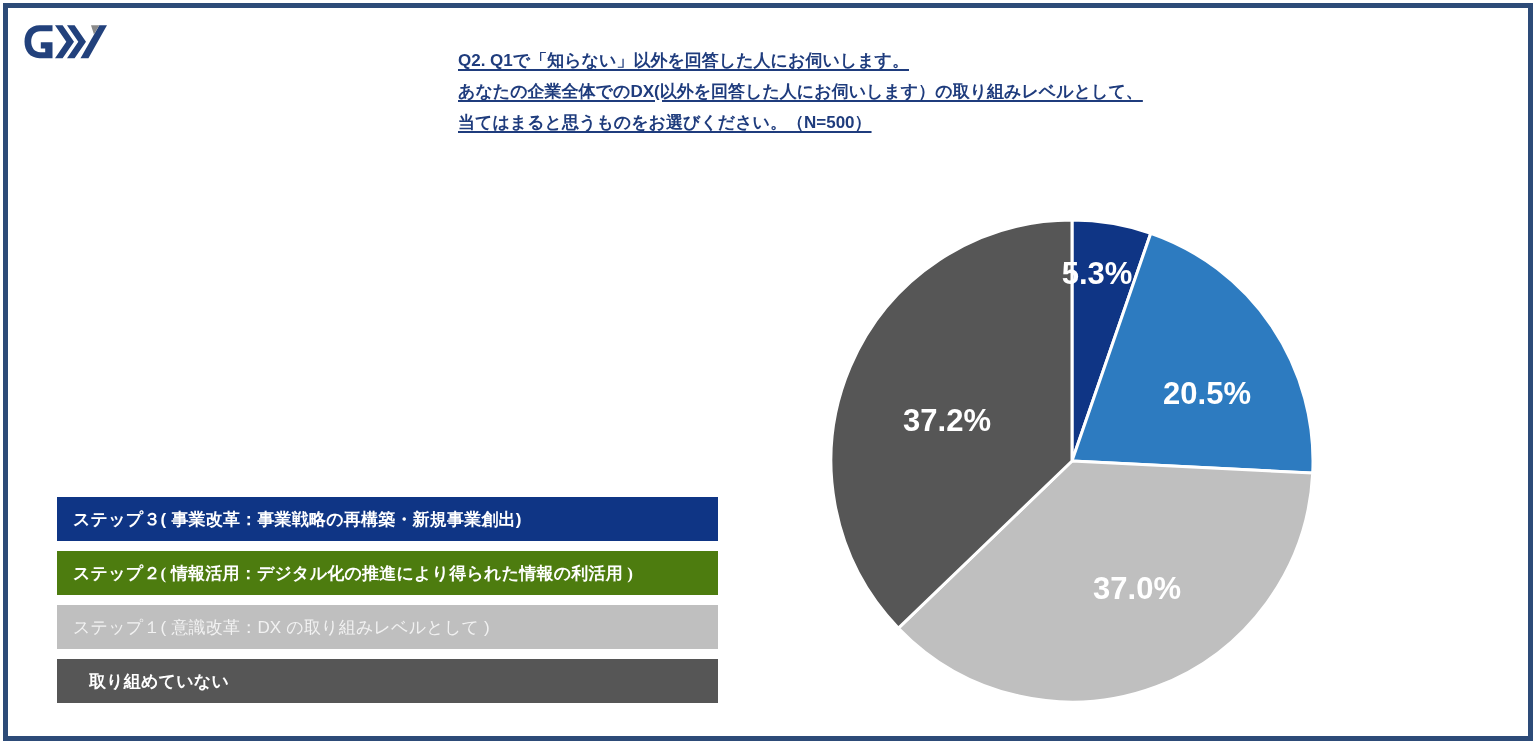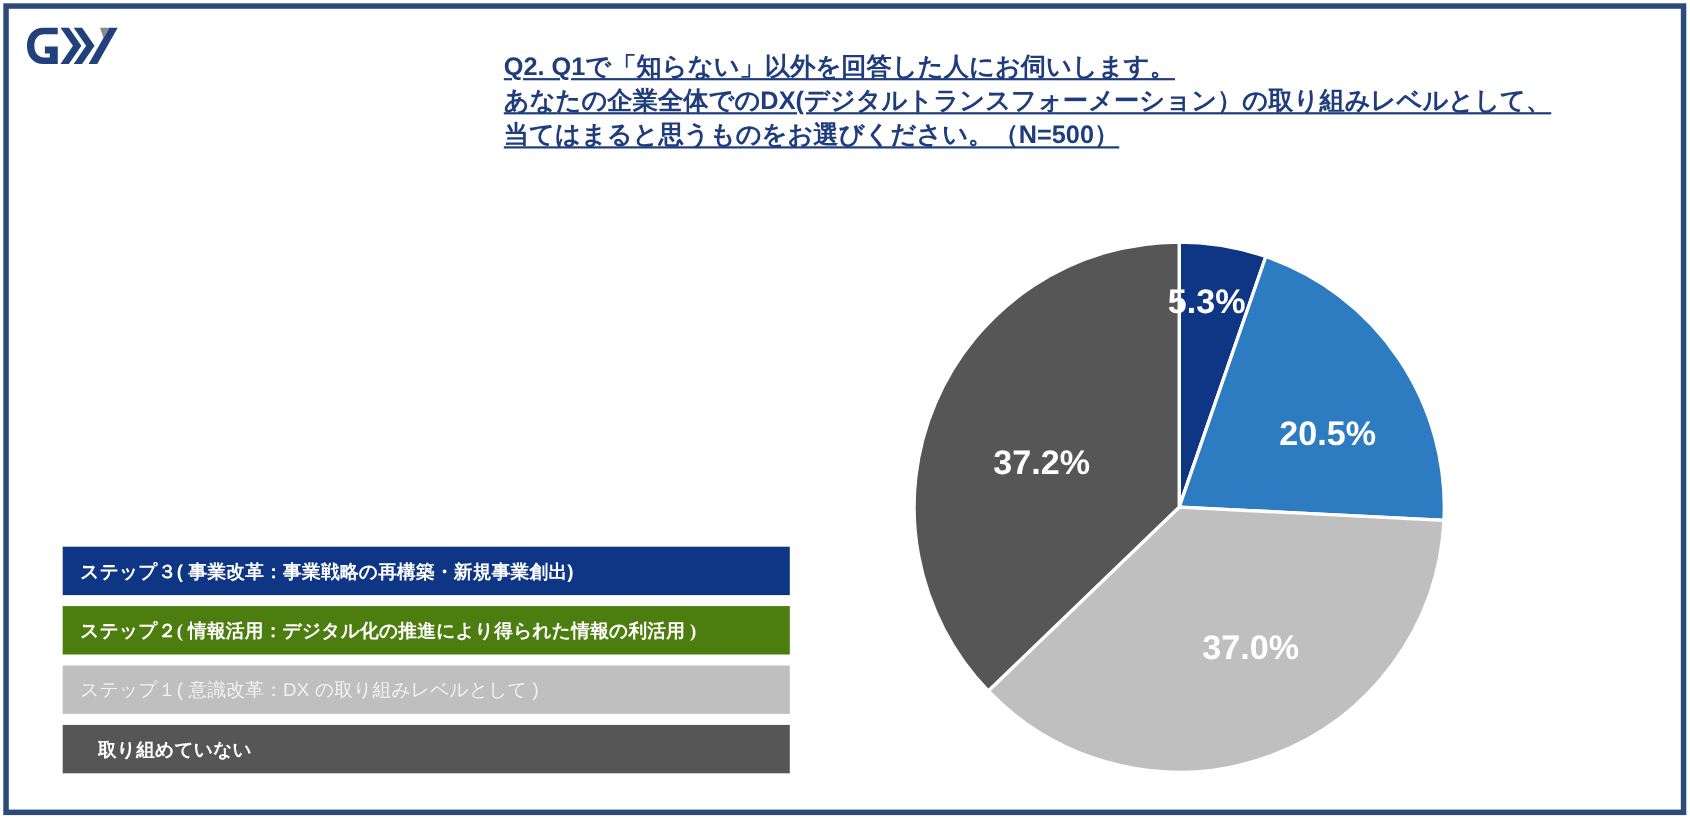--- a/index.html
+++ b/index.html
@@ -40,21 +40,21 @@
   }
 
   
   #title-block {
     position:absolute;
     left:458px; top:45px;
     width:1010px;
   }
   .title-line {
     display:block;
-    font-size:23px;
+    font-size:17px;
     font-weight:bold;
     color:#1f3c7d;
     line-height:31px;
     white-space:nowrap;
     text-decoration:underline;
     text-underline-offset:3px;
     text-decoration-thickness:2px;
   }
 
   
@@ -122,21 +122,21 @@
 
         <path d="M58.5 36.2 L66.4 36.2 L85.0 3.2 L77.3 3.2 Z" fill="#22417c"></path>
 
         <path d="M69.0 3.2 L77.3 3.2 L72.0 12.5 Z" fill="#8a8a8a"></path>
       </svg>
     </span>
   </div>
 
   <div id="title-block">
     <span class="title-line">Q2. Q1で「知らない」以外を回答した人にお伺いします。</span>
-    <span class="title-line">あなたの企業全体でのDX(デジタルトランスフォーメーション）の取り組みレベルとして、</span>
+    <span class="title-line">あなたの企業全体でのDX(以外を回答した人にお伺いします）の取り組みレベルとして、</span>
     <span class="title-line">当てはまると思うものをお選びください。（N=500）</span>
   </div>
 
   <div id="legend">
     <div class="legend-item step3">
       <span class="legend-label">ステップ３( 事業改革：事業戦略の再構築・新規事業創出)</span>
     </div>
     <div class="legend-item step2">
       <span class="legend-label">ステップ２( 情報活用：デジタル化の推進により得られた情報の利活用 )</span>
     </div>

